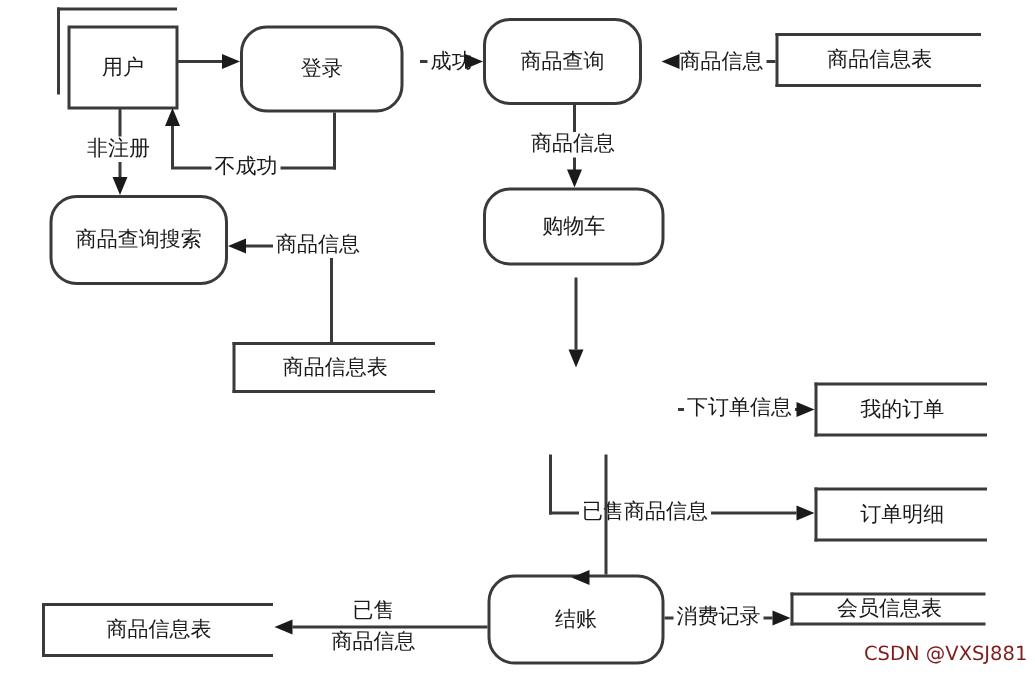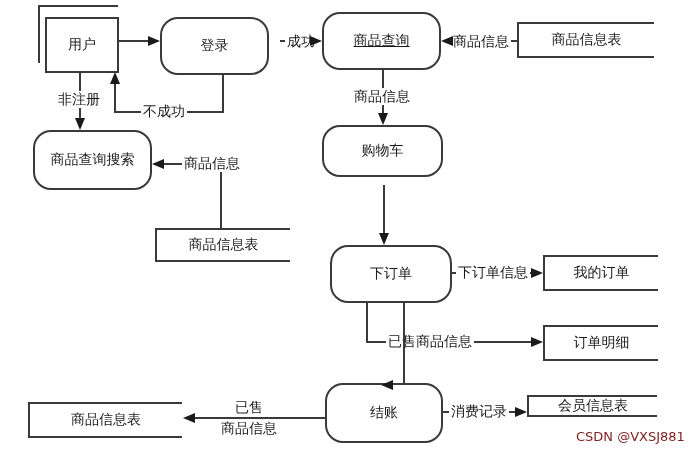--- a/index.html
+++ b/index.html
@@ -42,43 +42,40 @@
 
   <div class="entity-shadow" style="left:38px;top:5px;width:80px;height:58px;"></div>
   <div class="node-entity" style="left:45px;top:17px;width:74px;height:56px;">
     <span>用户</span>
   </div>
 
   <div class="node-process" style="left:160px;top:17px;width:109px;height:58px;">
     <span>登录</span>
   </div>
 
-  <div class="node-process" style="left:322px;top:12px;width:119px;height:58px;text-decoration:underline;">
+  <div class="node-process" style="left:322px;top:12px;width:106px;height:58px;">
     <span>商品查询</span>
   </div>
 
   <div class="store" style="left:517px;top:22px;width:137px;height:36px;">
     <span>商品信息表</span>
   </div>
 
   <div class="node-process" style="left:33px;top:130px;width:119px;height:60px;">
     <span>商品查询搜索</span>
   </div>
 
   <div class="store" style="left:155px;top:228px;width:135px;height:34px;">
     <span>商品信息表</span>
   </div>
 
   <div class="node-process" style="left:322px;top:125px;width:121px;height:52px;">
     <span>购物车</span>
   </div>
 
-  <div class="node-process" style="left:330px;top:245px;width:122px;height:58px;">
-    <span>下订单</span>
-  </div>
 
   <div class="store" style="left:543px;top:255px;width:115px;height:36px;">
     <span>我的订单</span>
   </div>
 
   <div class="store" style="left:543px;top:325px;width:115px;height:36px;">
     <span>订单明细</span>
   </div>
 
   <div class="node-process" style="left:325px;top:383px;width:118px;height:60px;">

